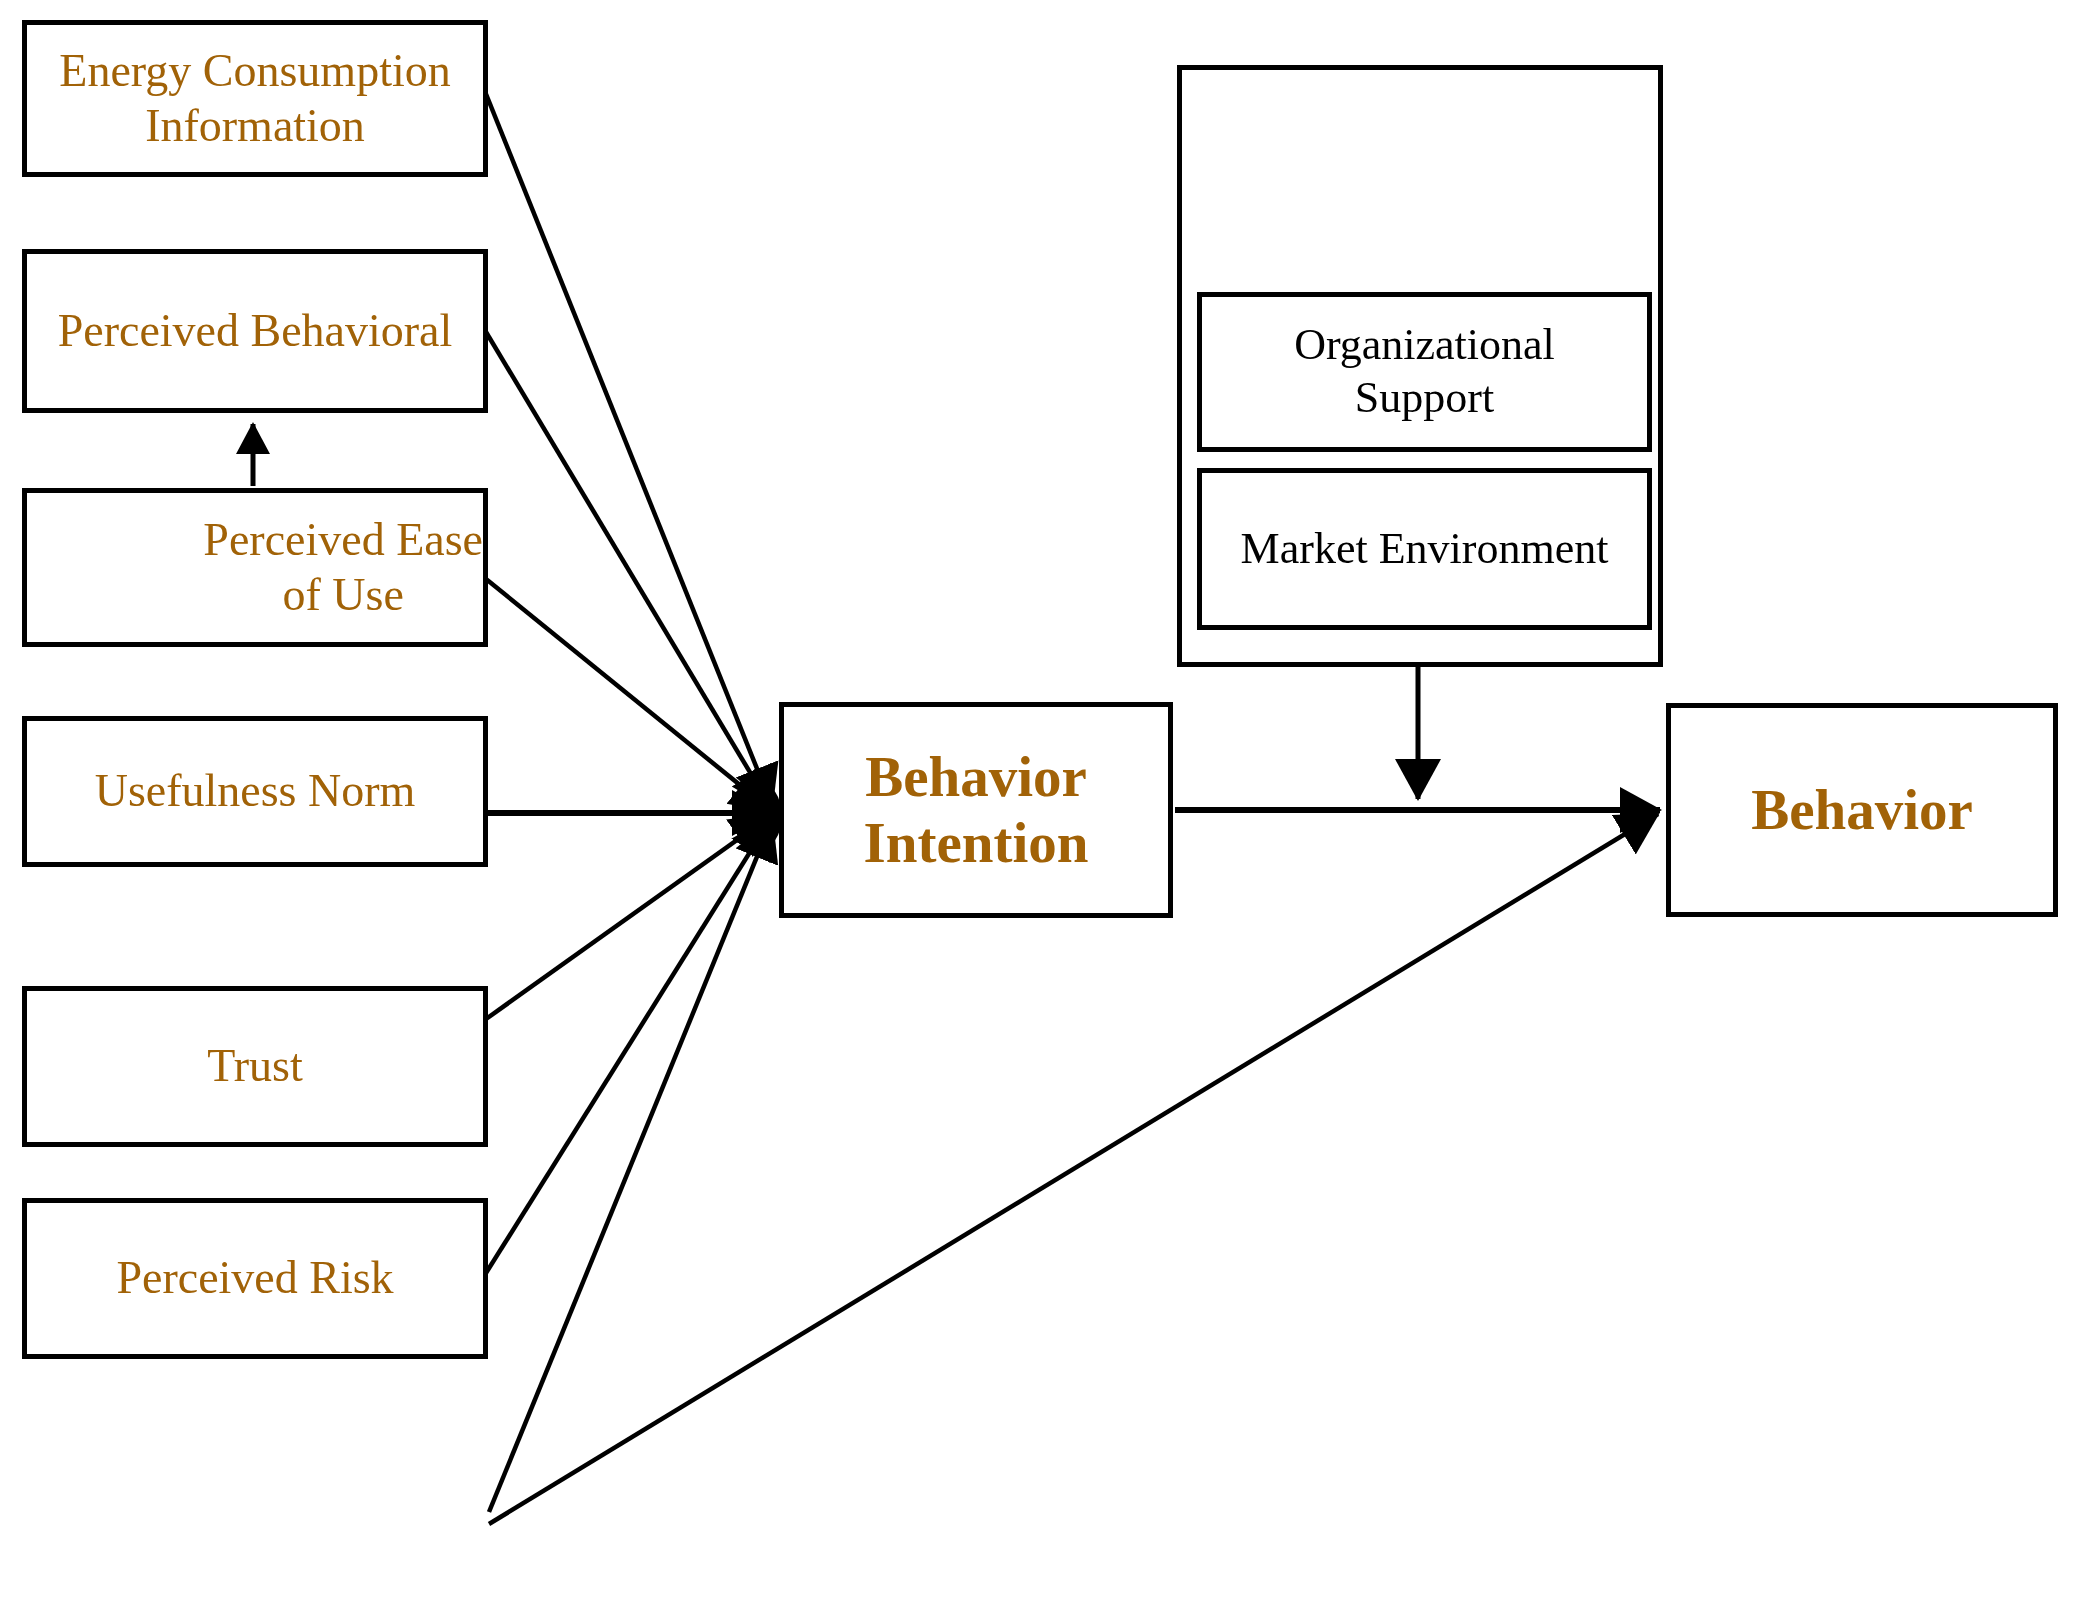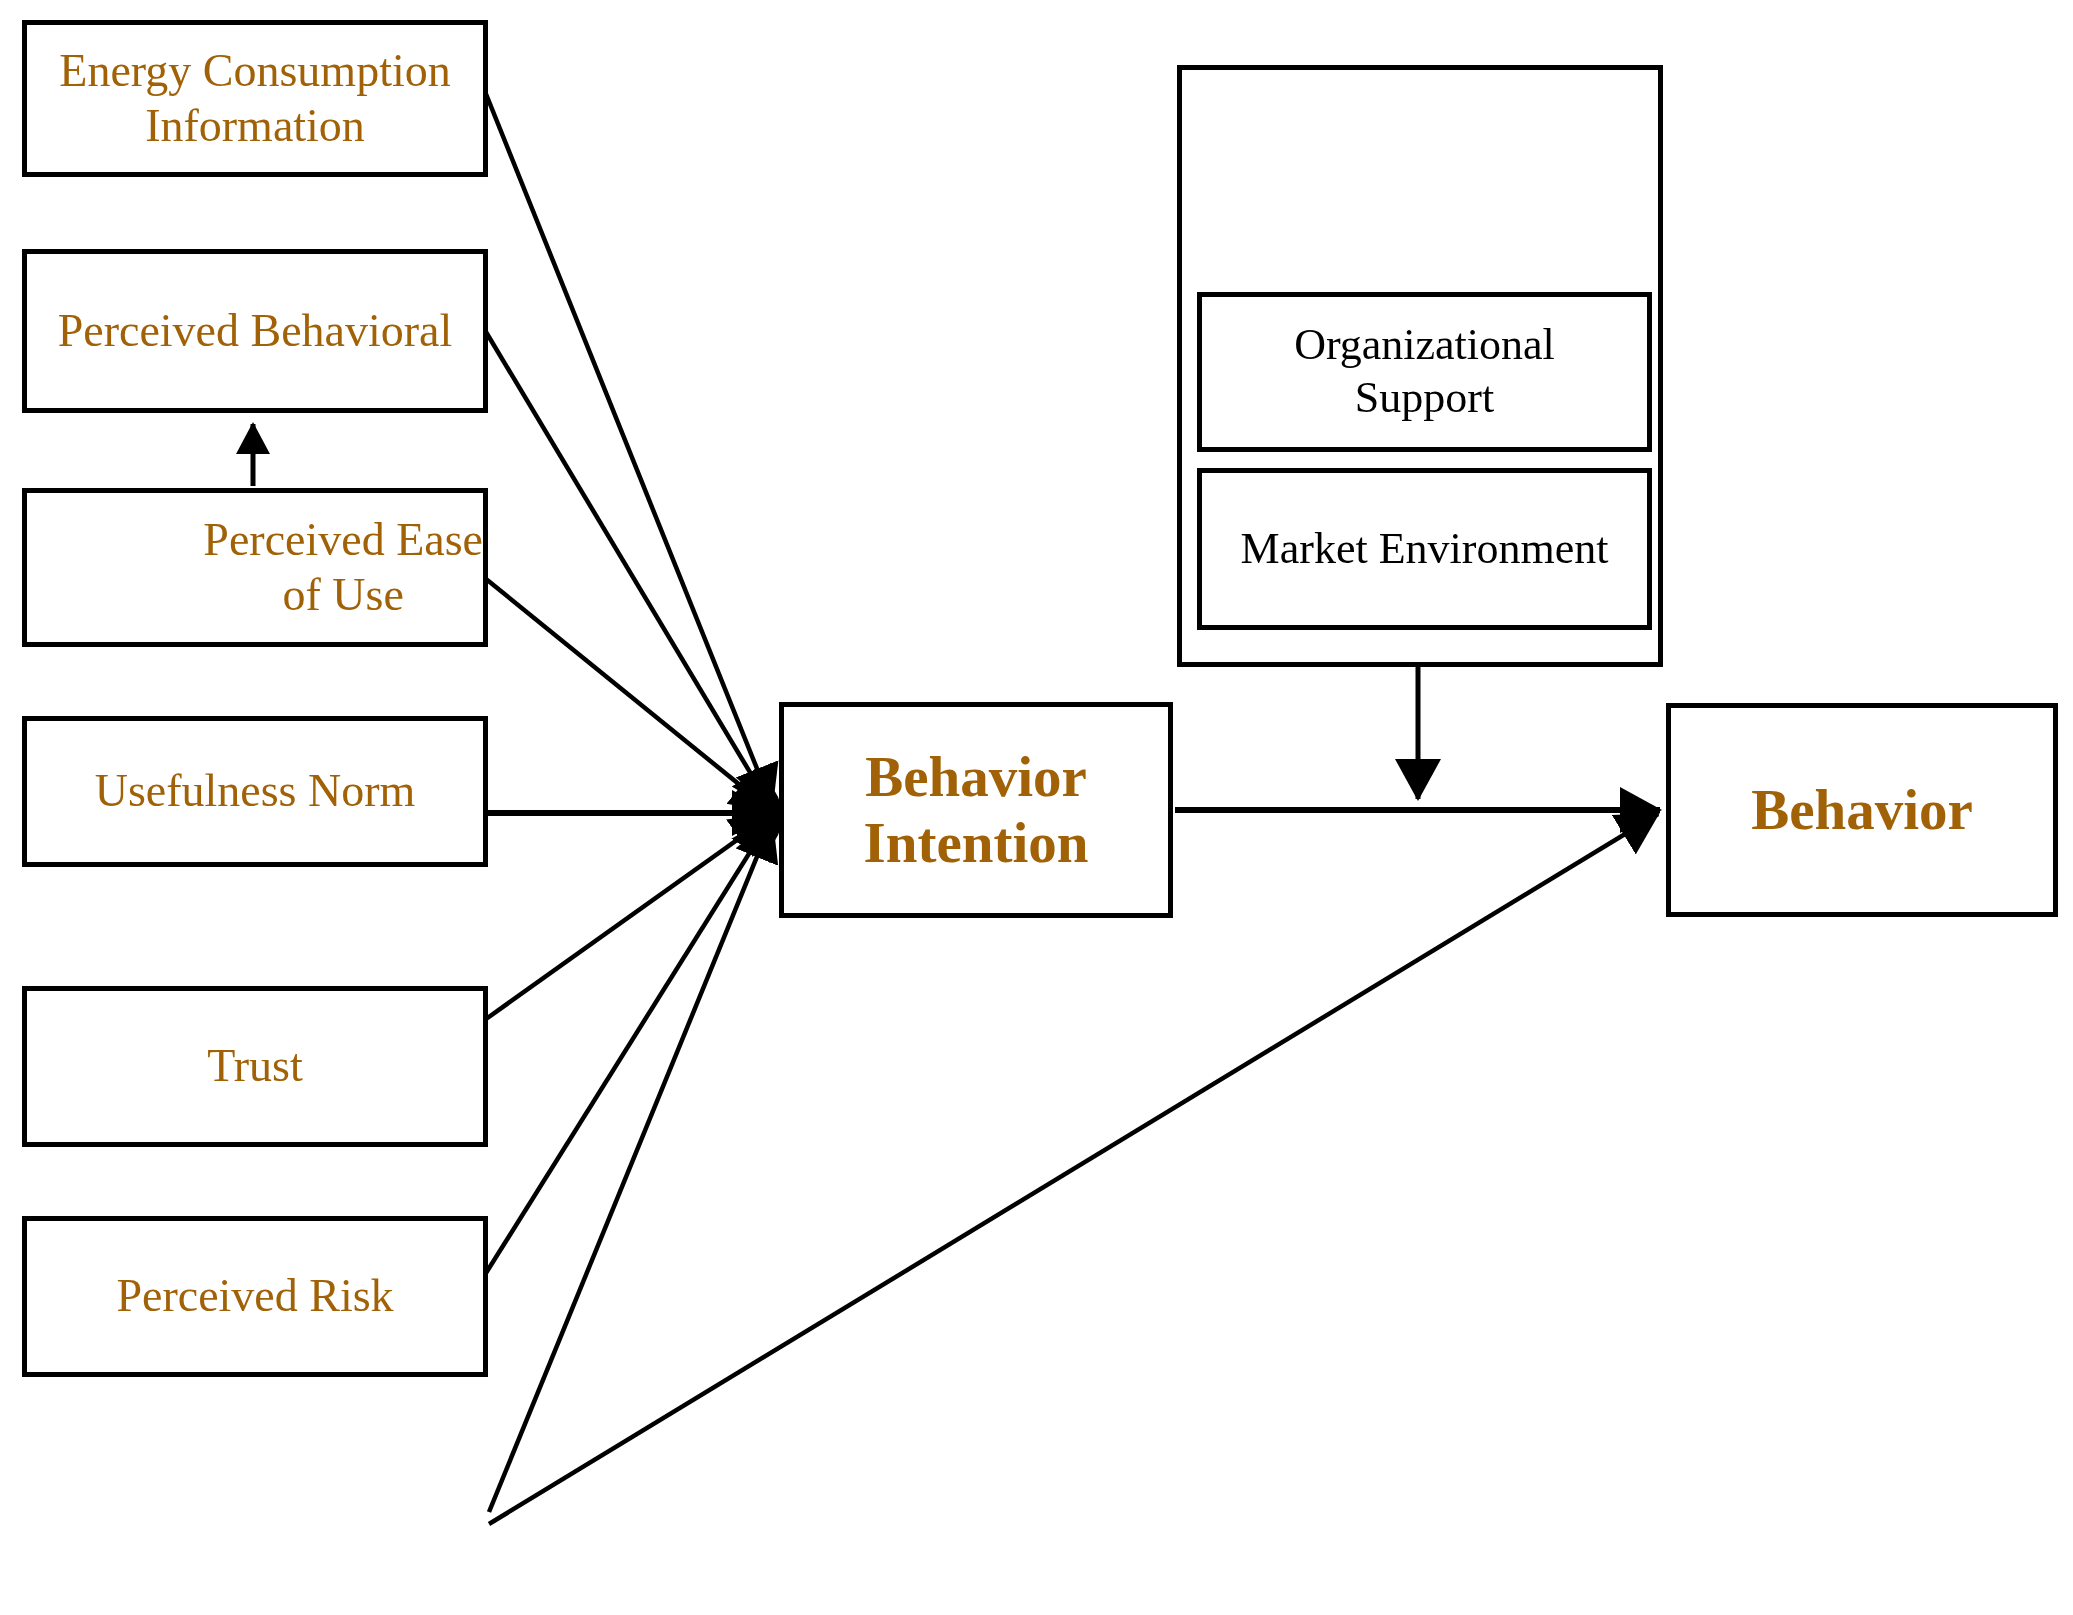--- a/index.html
+++ b/index.html
@@ -42,21 +42,21 @@
     font-size: 57px;
     font-weight: bold;
     line-height: 1.15;
   }
   
   .n-eci  { left: 22px;  top: 20px;   width: 466px; height: 157px; }
   .n-pu   { left: 22px;  top: 249px;  width: 466px; height: 164px; }
   .n-peu  { left: 22px;  top: 488px;  width: 466px; height: 159px; justify-content: flex-end; }
   .n-sn   { left: 22px;  top: 716px;  width: 466px; height: 151px; }
   .n-tr   { left: 22px;  top: 964px;  width: 466px; height: 161px; margin-top: 22px; }
-  .n-pr   { left: 22px;  top: 1198px; width: 466px; height: 161px; margin-top: 18px; }
+  .n-pr   { left: 22px;  top: 1198px; width: 466px; height: 161px; }
   .n-pbc  { left: 22px;  top: 1431px; width: 466px; height: 176px; }
   
   .n-bi   { left: 779px; top: 702px;  width: 394px; height: 216px; }
   .n-beh  { left: 1666px; top: 703px; width: 392px; height: 214px; }
   
   .n-mod {
     position: absolute;
     box-sizing: border-box;
     left: 1177px; top: 65px; width: 486px; height: 602px;
     border: 5px solid #000000;

